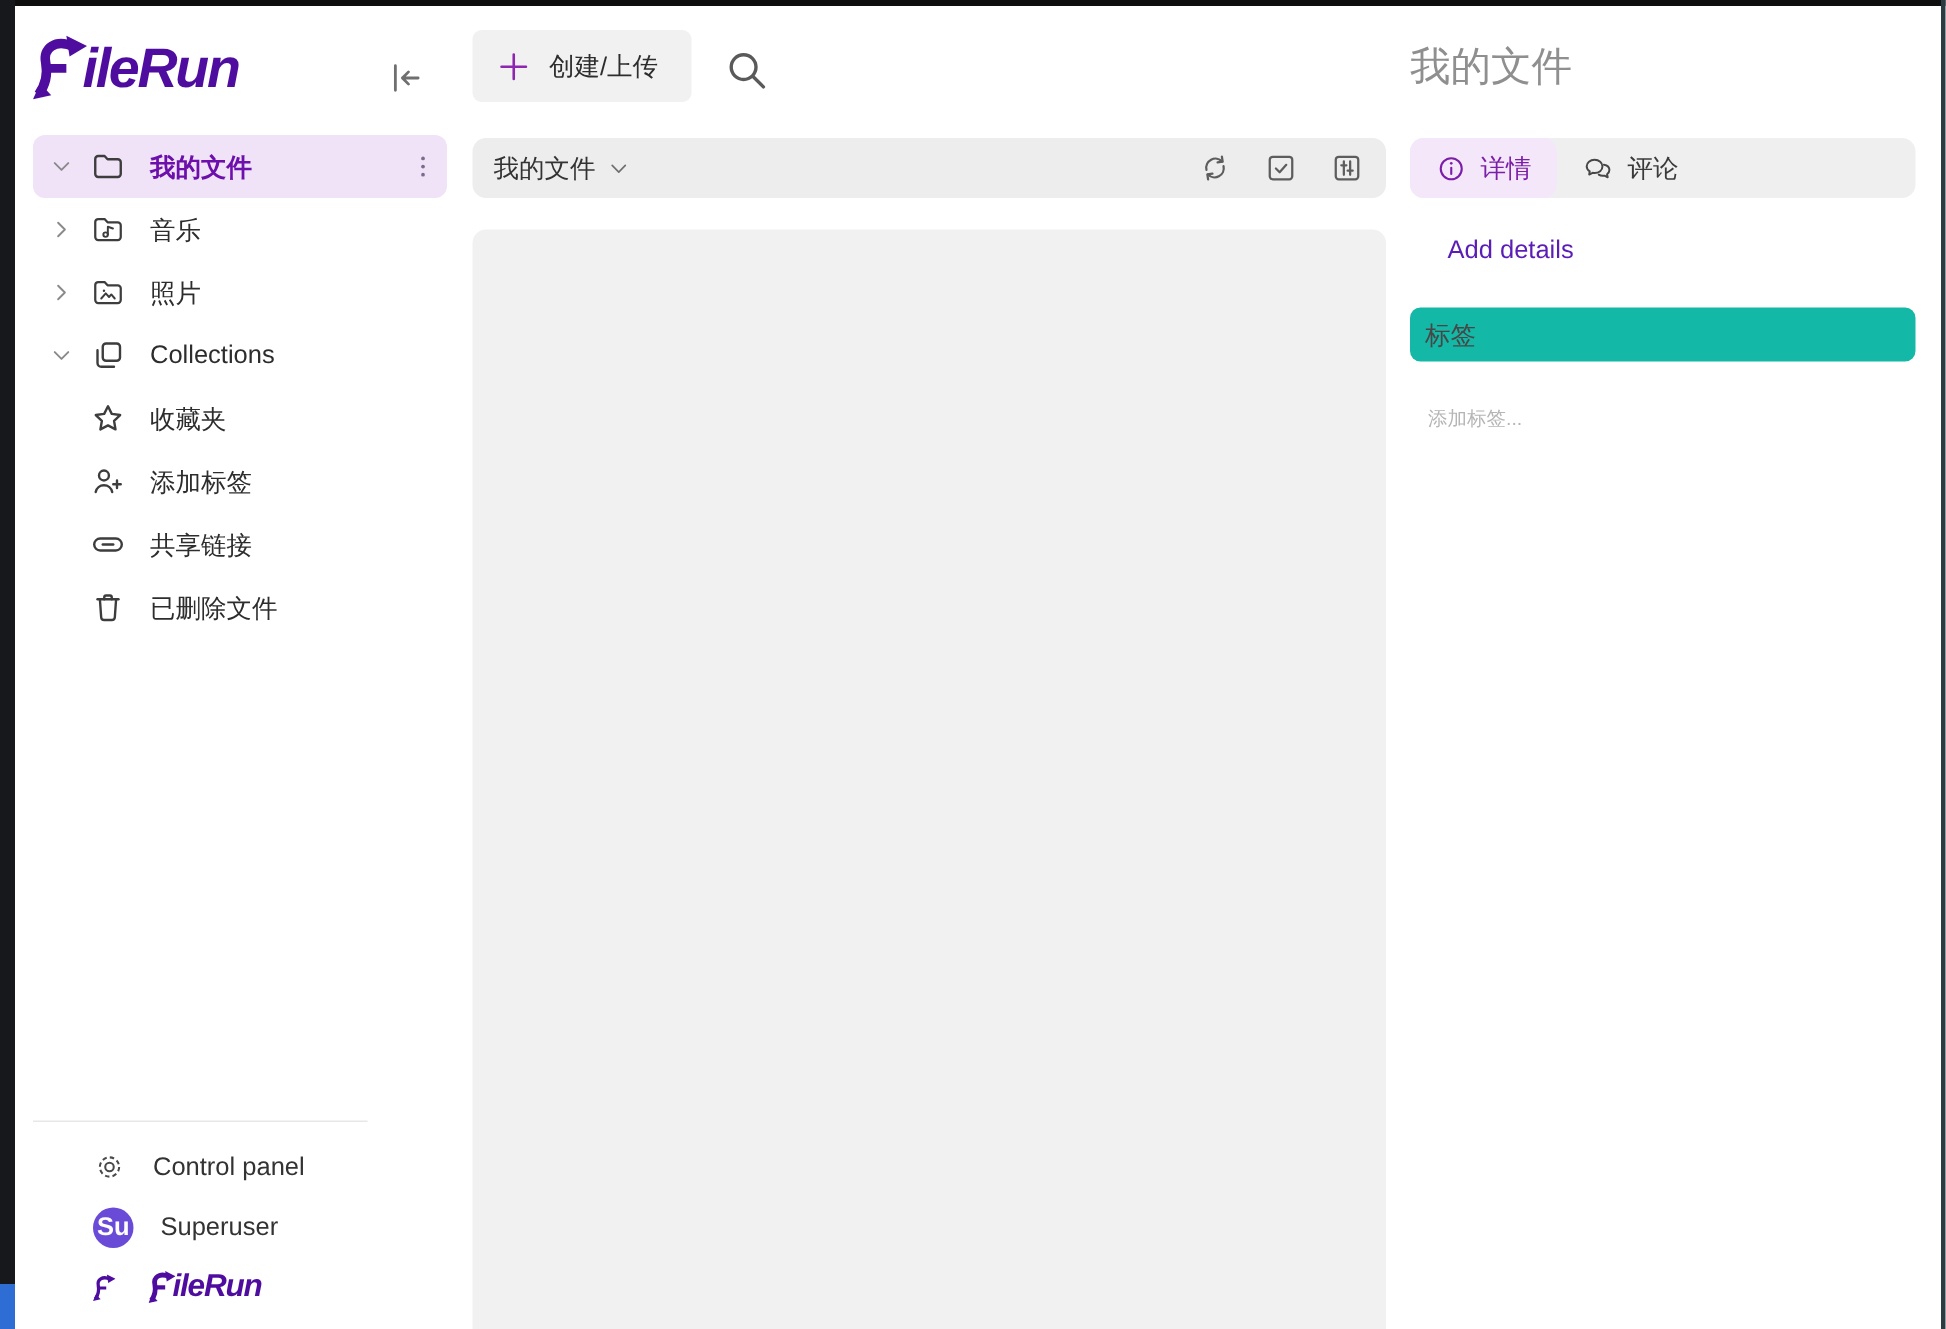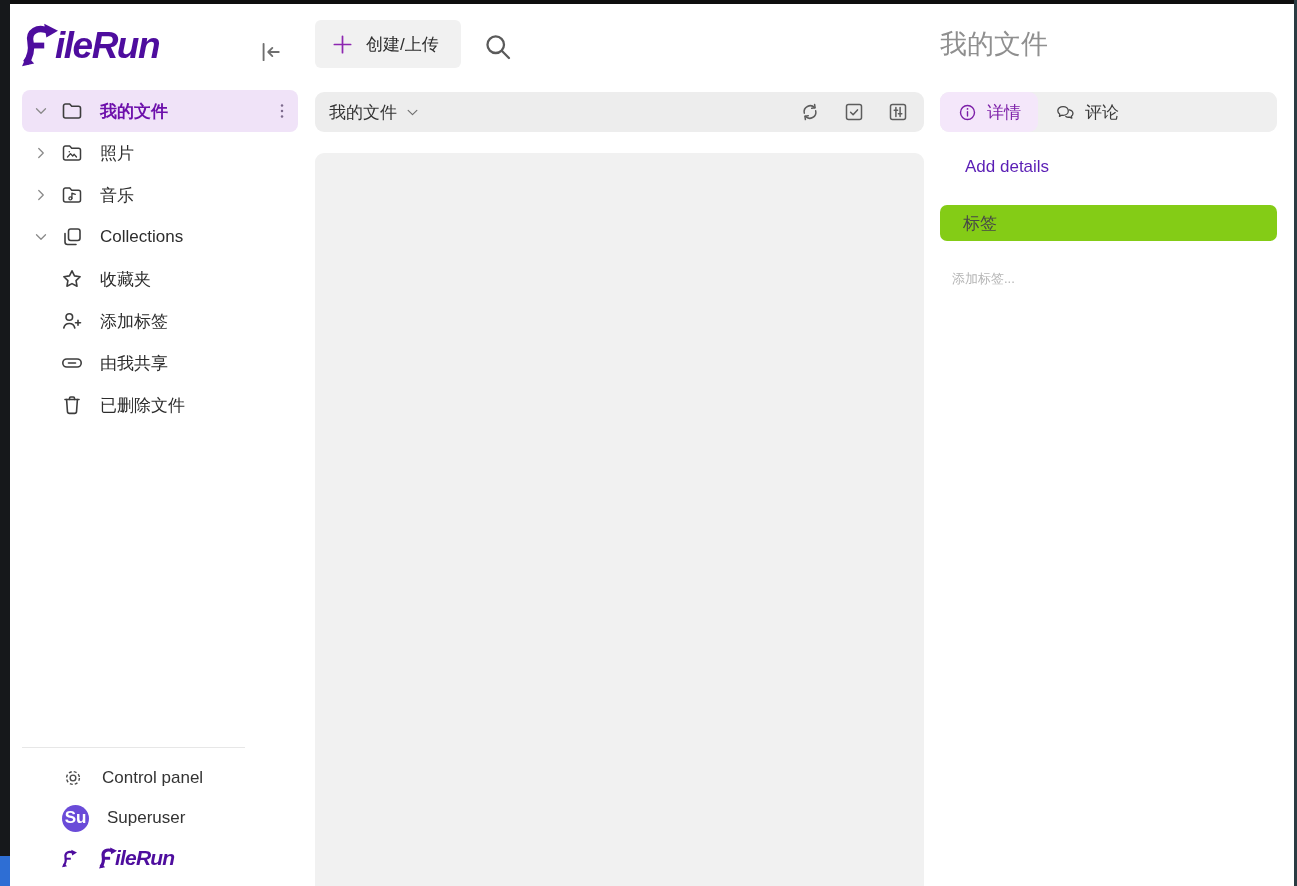--- a/index.html
+++ b/index.html
@@ -74,22 +74,22 @@
   .tab-bar { position:absolute; left:940px; top:92px; width:337px; height:40px; background:#efefef;
     border-radius:9px; display:flex; align-items:stretch; }
   .tab { display:flex; align-items:center; gap:9px; padding:0 17px; border-radius:9px;
     font-size:17px; color:#3a3a3a; cursor:pointer; }
   .tab .ticon { width:21px; height:21px; }
   .tab.active { background:#f4e7fa; color:#7c1fa8; }
   .tab.active .ticon { color:#7c1fa8; }
   .tab .ticon { color:#474747; }
 
   .add-details { position:absolute; left:965px; top:157px; font-size:17px; color:#5a1db5; cursor:pointer; }
-  .tags-header { position:absolute; left:940px; top:205px; width:337px; height:36px; background:#84cc16;
-    border-radius:7px; display:flex; align-items:center; padding-left:23px; font-size:17px; color:#474747; }
+  .tags-header { position:absolute; left:940px; top:205px; width:337px; height:36px; background:#14b8a6;
+    border-radius:7px; display:flex; align-items:center; padding-left:10px; font-size:17px; color:#474747; }
   .tags-placeholder { position:absolute; left:952px; top:270px; font-size:13px; color:#b5b5b5; cursor:text; }
 
   svg { display:block; width:100%; height:100%; }
 </style>
 </head>
 <body>
 
 <div class="top-strip"></div>
 <div class="left-strip">
     <div class="blue"></div>
@@ -142,41 +142,41 @@
 
     <div class="nav-row">
       <span class="expander">
         <svg viewBox="0 0 24 24" fill="none" stroke="currentColor" stroke-width="1.7" stroke-linecap="round" stroke-linejoin="round">
             <path d="M9 6 l6 6 -6 6"></path>
           </svg>
       </span>
       <span class="ficon">
         <svg viewBox="0 0 24 24" fill="none" stroke="currentColor" stroke-width="1.5" stroke-linecap="round" stroke-linejoin="round">
           <path d="M3.5 7 a2 2 0 0 1 2-2 h4.2 l2 2.2 h6.8 a2 2 0 0 1 2 2 V17 a2 2 0 0 1-2 2 h-13 a2 2 0 0 1-2-2 z"></path>
-          <path d="M7.5 16 l3-3.4 2.2 2.4 1.5-1.7 2.3 2.7" stroke-width="1.3"></path>
-          <circle cx="9.3" cy="10.8" r="0.8" fill="currentColor" stroke="none"></circle>
-        </svg>
-      </span>
-      <span class="nav-label">照片</span>
+          <circle cx="10.4" cy="15.4" r="1.5" stroke-width="1.3"></circle>
+          <path d="M11.9 15.4 V10.2 l3.4 1.1" stroke-width="1.3"></path>
+        </svg>
+      </span>
+      <span class="nav-label">音乐</span>
     </div>
 
     <div class="nav-row">
       <span class="expander">
         <svg viewBox="0 0 24 24" fill="none" stroke="currentColor" stroke-width="1.7" stroke-linecap="round" stroke-linejoin="round">
             <path d="M9 6 l6 6 -6 6"></path>
           </svg>
       </span>
       <span class="ficon">
         <svg viewBox="0 0 24 24" fill="none" stroke="currentColor" stroke-width="1.5" stroke-linecap="round" stroke-linejoin="round">
           <path d="M3.5 7 a2 2 0 0 1 2-2 h4.2 l2 2.2 h6.8 a2 2 0 0 1 2 2 V17 a2 2 0 0 1-2 2 h-13 a2 2 0 0 1-2-2 z"></path>
-          <circle cx="10.4" cy="15.4" r="1.5" stroke-width="1.3"></circle>
-          <path d="M11.9 15.4 V10.2 l3.4 1.1" stroke-width="1.3"></path>
-        </svg>
-      </span>
-      <span class="nav-label">音乐</span>
+          <path d="M7.5 16 l3-3.4 2.2 2.4 1.5-1.7 2.3 2.7" stroke-width="1.3"></path>
+          <circle cx="9.3" cy="10.8" r="0.8" fill="currentColor" stroke="none"></circle>
+        </svg>
+      </span>
+      <span class="nav-label">照片</span>
     </div>
 
     <div class="nav-row">
       <span class="expander">
         <svg viewBox="0 0 24 24" fill="none" stroke="currentColor" stroke-width="1.7" stroke-linecap="round" stroke-linejoin="round">
             <path d="M6 9 l6 6 6-6"></path>
           </svg>
       </span>
       <span class="ficon">
         <svg viewBox="0 0 24 24" fill="none" stroke="currentColor" stroke-width="1.6" stroke-linecap="round" stroke-linejoin="round">
@@ -210,21 +210,21 @@
     </div>
 
     <div class="nav-row">
       <span class="expander spacer"></span>
       <span class="ficon">
         <svg viewBox="0 0 24 24" fill="none" stroke="currentColor" stroke-width="1.6" stroke-linecap="round">
           <rect x="2.8" y="8" width="18.4" height="8" rx="4"></rect>
           <path d="M8.5 12 h7"></path>
         </svg>
       </span>
-      <span class="nav-label">由我共享</span>
+      <span class="nav-label">共享链接</span>
     </div>
 
     <div class="nav-row">
       <span class="expander spacer"></span>
       <span class="ficon">
         <svg viewBox="0 0 24 24" fill="none" stroke="currentColor" stroke-width="1.6" stroke-linecap="round" stroke-linejoin="round">
           <path d="M5 6.5 h14"></path>
           <path d="M9.5 6.5 V5.2 a1.2 1.2 0 0 1 1.2-1.2 h2.6 a1.2 1.2 0 0 1 1.2 1.2 V6.5"></path>
           <path d="M6.6 6.5 l.85 12 a2 2 0 0 0 2 1.85 h5.1 a2 2 0 0 0 2-1.85 l.85-12"></path>
         </svg>

